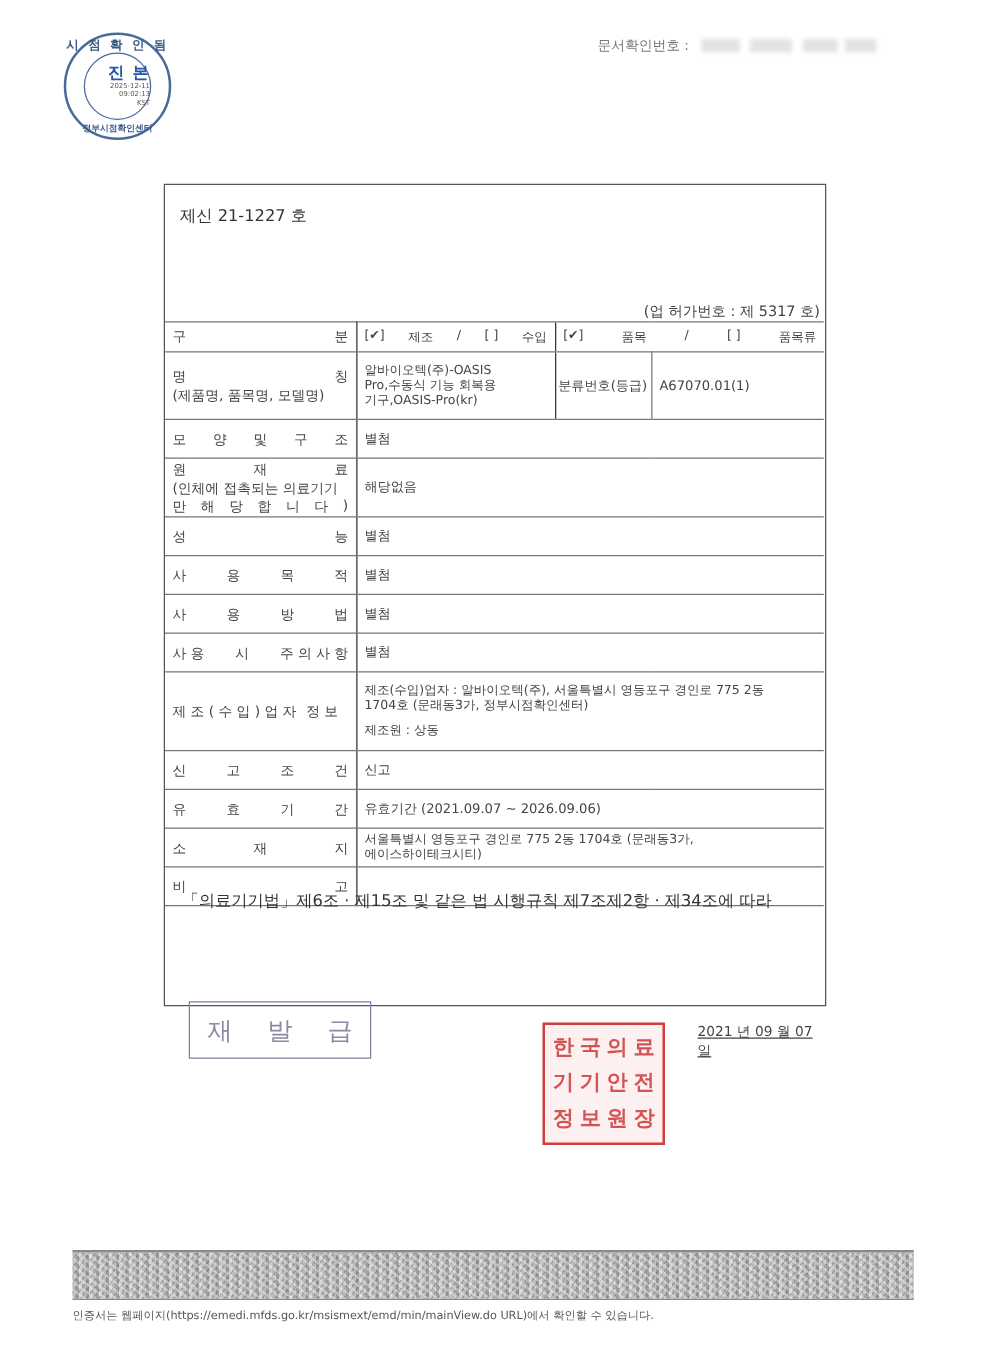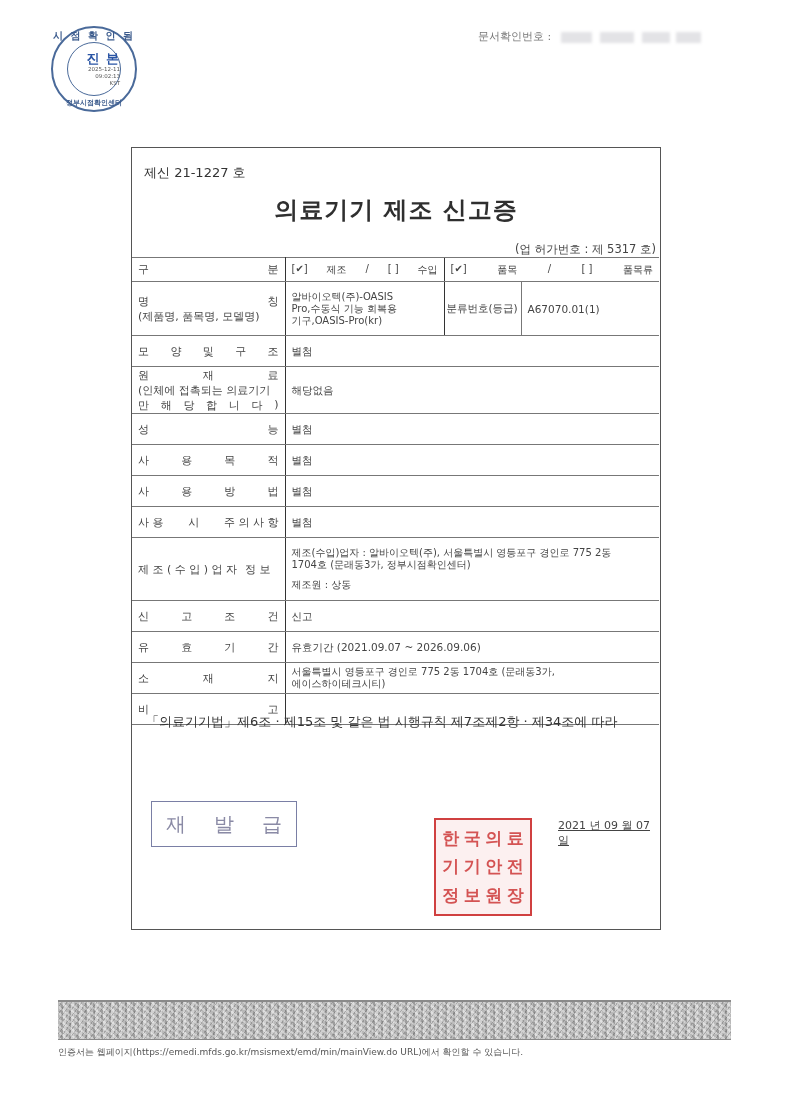--- a/index.html
+++ b/index.html
@@ -25,21 +25,21 @@
     position: absolute; left: 478px; top: 29px; font-size: 11px; color: #777;
   }
   .doc-check .blur {
     display: inline-block; width: 140px; height: 11px; margin-left: 6px; vertical-align: middle;
     background: linear-gradient(90deg, #e3e3e6 0 22%, transparent 22% 28%, #e3e3e6 28% 52%, transparent 52% 58%, #e3e3e6 58% 78%, transparent 78% 82%, #e3e3e6 82% 100%);
     filter: blur(1.5px);
   }
 
   
   .cert {
-    position: absolute; left: 131px; top: 147px; width: 530px; height: 783px;
+    position: absolute; left: 131px; top: 147px; width: 530px; height: 658px;
     border: 1.5px solid #555; background: #fff;
   }
   .cert-no { position: absolute; left: 12px; top: 16px; font-size: 13px; color: #333; }
   .cert-title { position: absolute; left: 0; top: 46px; width: 100%; text-align: center; font-size: 24px; font-weight: bold; color: #2f2f2f; letter-spacing: 1px; }
   .permit-no { position: absolute; right: 4px; top: 94px; font-size: 11.5px; color: #444; }
 
   
   .watermark {
     position: absolute; left: 120px; top: 270px; font-size: 110px; font-weight: bold;
     color: rgba(120, 170, 225, 0.22); letter-spacing: 4px; font-family: "DejaVu Sans", sans-serif;
@@ -101,21 +101,20 @@
   <div class="seal-bottom">정부시점확인센터</div>
 </div>
 
 <div class="doc-check">
   <span>문서확인번호 :</span>
   <span class="blur"></span>
 </div>
 
 <div class="cert">
   <div class="cert-no">제신 21-1227 호</div>
-  <div class="cert-title">의료기기 제조 신고증</div>
   <div class="permit-no">(업 허가번호 : 제 5317 호)</div>
 
 
   <table class="grid">
 
     <tbody>
         <tr style="height:24px">
       <td class="lbl">
         <div class="spread">
           <span>구</span>

